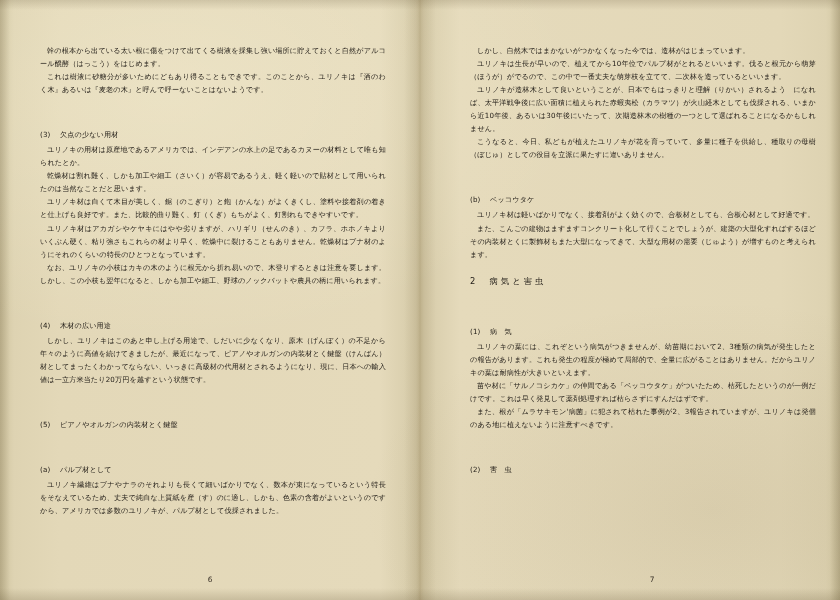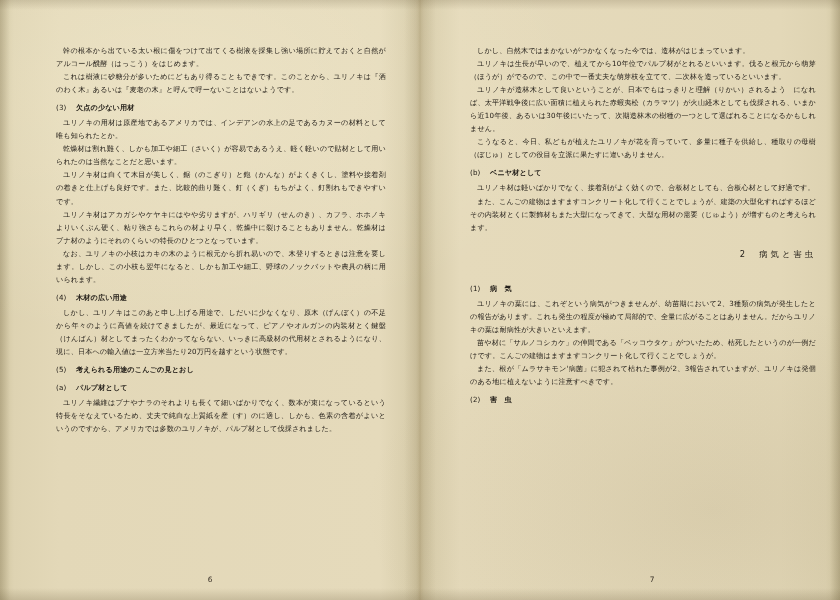--- a/index.html
+++ b/index.html
@@ -33,21 +33,21 @@
       radial-gradient(ellipse 60% 50% at 85% 85%, rgba(120,100,60,0.10), rgba(120,100,60,0) 70%);
     pointer-events: none;
   }
   .page {
     position: absolute;
     top: 0;
     width: 420px;
     height: 600px;
     box-sizing: border-box;
   }
-  .page.left  { left: 0;   padding: 44px 34px 30px 56px; }
+  .page.left  { left: 0;   padding: 44px 34px 30px 40px; }
   .page.right { left: 436px; padding: 44px 40px 30px 34px; }
 
   .col {
     position: relative;
     height: 494px;
     font-size: 7.1px;
     line-height: 13.05px;
     color: #25201a;
     letter-spacing: 0.15px;
     text-align: justify;
@@ -62,26 +62,26 @@
     text-indent: 0;
     display: flex;
     align-items: baseline;
   }
   .h-num .marker {
     display: inline-block;
     width: 20px;
     flex: 0 0 20px;
     text-align: left;
   }
-  .h-num .htext { font-weight: bold; }
+  .h-num .htext { font-weight: normal; margin-top: 27px; }
 
   .sec-title {
-    margin: 14px 0 21px 0;
+    margin: 14px 0 10px 0;
     text-indent: 0;
-    text-align: right;
+    text-align: left;
     font-size: 8.3px;
     letter-spacing: 3px;
   }
 
   .folio {
     position: absolute;
     bottom: 16px;
     width: 100%;
     left: 0;
     text-align: center;
@@ -141,21 +141,21 @@
 
       <p class="h-num">
           <span class="marker">(4)</span>
           <span class="htext">木材の広い用途</span>
         </p>
 
       <p>しかし、ユリノキはこのあと申し上げる用途で、しだいに少なくなり、原木（げんぼく）の不足から年々のように高値を続けてきましたが、最近になって、ピアノやオルガンの内装材とく鍵盤（けんばん）材としてまったくわかってならない、いっきに高級材の代用材とされるようになり、現に、日本への輸入値は一立方米当たり20万円を越すという状態です。</p>
 
       <p class="h-num">
           <span class="marker">(5)</span>
-          <span class="htext">考えられる用途のこんごの見とおし</span>
+          <span class="htext">ピアノやオルガンの内装材とく鍵盤</span>
         </p>
 
       <p class="h-num">
           <span class="marker">(a)</span>
           <span class="htext">パルプ材として</span>
         </p>
 
       <p>ユリノキ繊維はブナやナラのそれよりも長くて細いばかりでなく、数本が束になっているという特長をそなえているため、丈夫で純白な上質紙を産（す）のに適し、しかも、色素の含着がよいというのですから、アメリカでは多数のユリノキが、パルプ材として伐採されました。</p>
     </div>
     <div class="folio">6</div>
@@ -164,35 +164,35 @@
   <div class="page right">
     <div class="col">
 
       <p>しかし、自然木ではまかないがつかなくなった今では、造林がはじまっています。</p>
       <p>ユリノキは生長が早いので、植えてから10年位でパルプ材がとれるといいます。伐ると根元から萌芽（ほうが）がでるので、この中で一番丈夫な萌芽枝を立てて、二次林を造っているといいます。</p>
       <p>ユリノキが造林木として良いということが、日本でもはっきりと理解（りかい）されるよう　になれば、太平洋戦争後に広い面積に植えられた赤蝦夷松（カラマツ）が火山経木としても伐採される、いまから近10年後、あるいは30年後にいたって、次期造林木の樹種の一つとして選ばれることになるかもしれません。</p>
       <p>こうなると、今日、私どもが植えたユリノキが花を育っていて、多量に種子を供給し、種取りの母樹（ぼじゅ）としての役目を立派に果たすに違いありません。</p>
 
       <p class="h-num">
           <span class="marker">(b)</span>
-          <span class="htext">ベニヤ材として</span>
+          <span class="htext">ベッコウタケ</span>
         </p>
 
       <p>ユリノキ材は軽いばかりでなく、接着剤がよく効くので、合板材としても、合板心材として好適です。</p>
       <p>また、こんごの建物はますますコンクリート化して行くことでしょうが、建築の大型化すればするほどその内装材とくに製飾材もまた大型になってきて、大型な用材の需要（じゅよう）が増すものと考えられます。</p>
 
       <p class="sec-title"><span>2</span>&nbsp;&nbsp;<span>病気と害虫</span></p>
 
       <p class="h-num">
           <span class="marker">(1)</span>
           <span class="htext">病　気</span>
         </p>
 
       <p>ユリノキの葉には、これぞという病気がつきませんが、幼苗期において2、3種類の病気が発生したとの報告があります。これも発生の程度が極めて局部的で、全量に広がることはありません。だからユリノキの葉は耐病性が大きいといえます。</p>
-      <p>苗や材に「サルノコシカケ」の仲間である「ベッコウタケ」がついたため、枯死したというのが一例だけです。こんごの建物はますますコンクリート化して行くことでしょうが。</p>
+      <p>苗や材に「サルノコシカケ」の仲間である「ベッコウタケ」がついたため、枯死したというのが一例だけです。これは早く発見して薬剤処理すれば枯らさずにすんだはずです。</p>
       <p>また、根が「ムラサキモン'病菌」に犯されて枯れた事例が2、3報告されていますが、ユリノキは発個のある地に植えないように注意すべきです。</p>
 
       <p class="h-num">
           <span class="marker">(2)</span>
           <span class="htext">害　虫</span>
         </p>
 
     </div>
     <div class="folio">7</div>
   </div>

